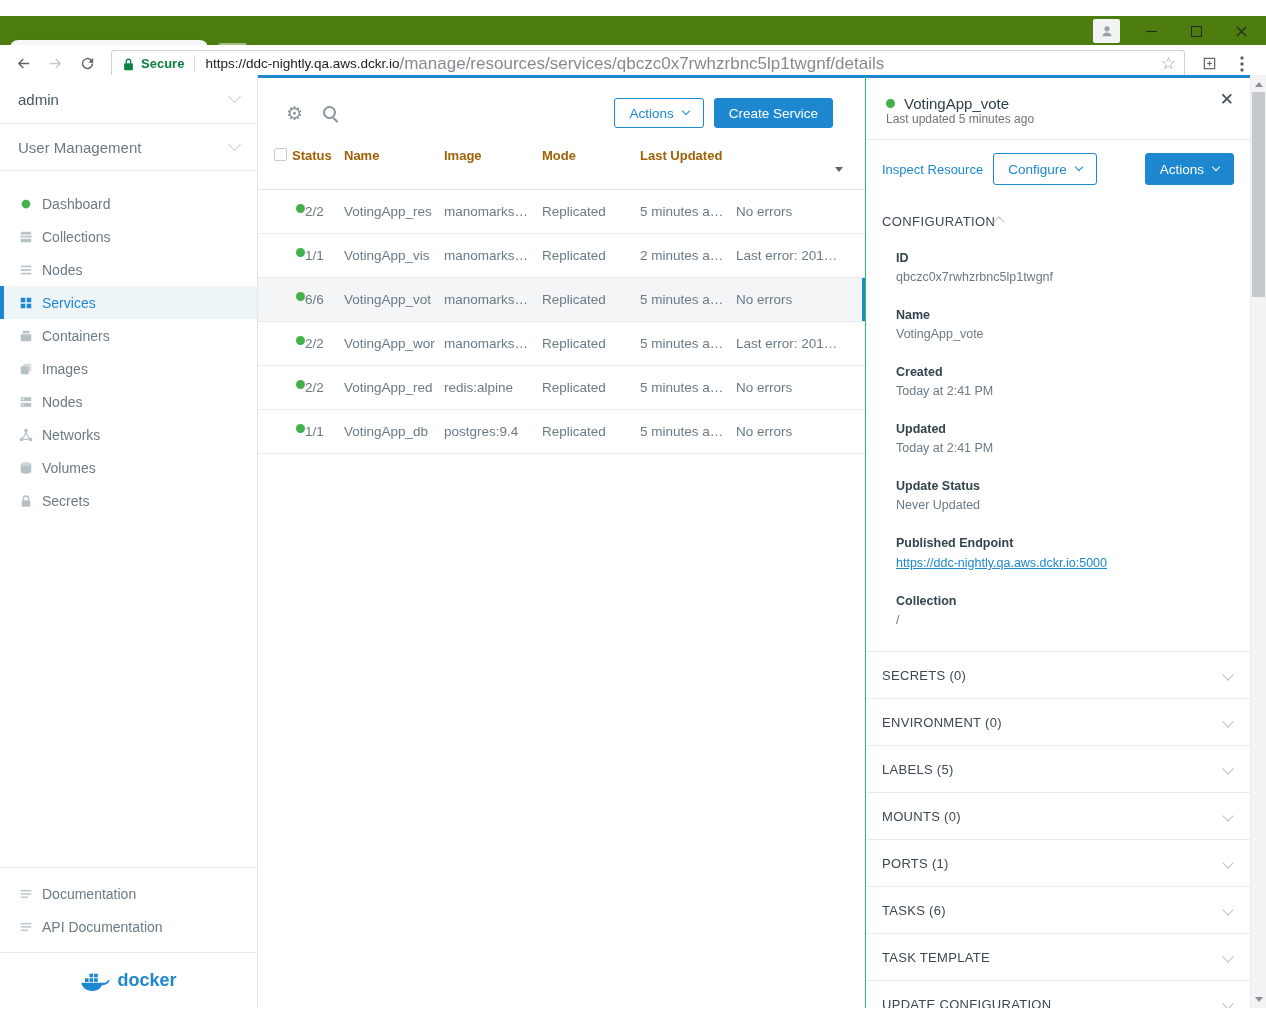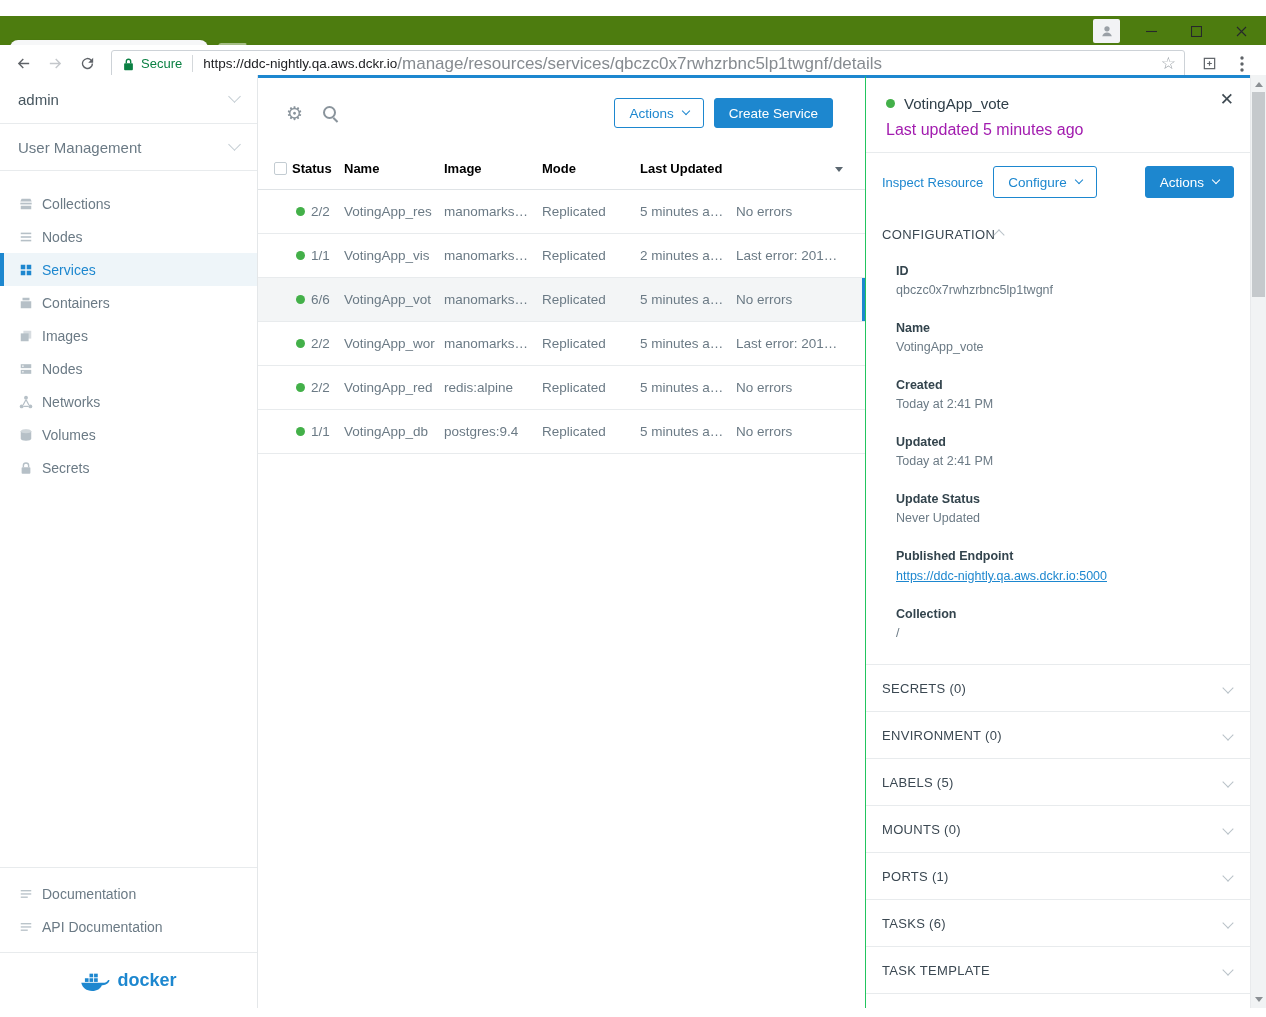--- a/index.html
+++ b/index.html
@@ -18,21 +18,21 @@
   .profile-btn{position:absolute;right:146px;top:3px;width:27px;height:24px;background:#f2f3f5;border-radius:2px;display:flex;align-items:center;justify-content:center;color:#9aa0a6}
   .win-controls{position:absolute;right:2px;top:0;height:30px;display:flex}
   .winbtn{width:45px;height:30px;display:flex;align-items:center;justify-content:center}
 
   .addressbar{position:absolute;top:45px;left:0;width:100%;height:38px;background:#fff;border-bottom:1px solid #d8dbde;display:flex;align-items:center;padding:0 10px;gap:5px}
   .navbtn{width:27px;height:27px;display:flex;align-items:center;justify-content:center;color:#5f6368;flex:none}
   .navbtn.disabled{color:#c4c7cb}
   .navbtn svg{width:17px;height:17px}
   .omnibox{flex:1;height:28px;border:1px solid #cdd2d7;border-radius:3px;display:flex;align-items:center;padding:0 8px 0 11px;background:#fff;margin:0 5px;overflow:hidden}
   .lock-ic{color:var(--secure);display:inline-flex;margin-right:7px;flex:none}
-  .secure-label{color:var(--secure);font-size:13px;font-weight:400}
+  .secure-label{color:var(--secure);font-size:13px;font-weight:700}
   .url-sep{width:1px;height:17px;background:#d4d8db;margin:0 10px;flex:none}
   .url-host{font-size:13.5px;color:#202124;white-space:nowrap}
   .url-path{font-size:17px;color:#868b90;white-space:nowrap;flex:1;overflow:hidden}
   .star-ic{color:#9aa0a6;font-size:17px;margin-left:8px;line-height:1}
   .toolbtn{width:28px;height:28px;display:flex;align-items:center;justify-content:center;flex:none}
 
   
   .app{position:absolute;top:75px;left:0;width:1266px;height:933px;display:flex}
 
   
@@ -60,43 +60,43 @@
   .gear-ic{font-size:19px;color:#8a949c;line-height:1}
   .ic-search{position:relative;width:15px;height:15px;display:inline-block}
   .ic-search::before{content:"";position:absolute;left:0;top:0;width:9px;height:9px;border:2px solid #8a949c;border-radius:50%}
   .ic-search::after{content:"";position:absolute;left:11px;top:11px;width:6px;height:2px;background:#8a949c;transform:rotate(45deg);transform-origin:0 0}
   .btn-row{margin-left:auto;display:flex;gap:10px}
   .btn{height:30px;border-radius:3px;font-size:13.5px;display:inline-flex;align-items:center;justify-content:center;gap:9px;padding:0 14px;font-family:inherit;white-space:nowrap}
   .btn.outline{border:1px solid var(--accent);color:var(--accent);background:#fff}
   .btn.fill{border:1px solid var(--accent);background:var(--accent);color:#fff}
   .bchev{width:6px;height:6px;border-right:1.5px solid currentColor;border-bottom:1.5px solid currentColor;transform:rotate(45deg);display:inline-block;margin-top:-4px}
 
-  .thead{height:42px;display:flex;align-items:center;border-bottom:1px solid #dfe3e6;position:relative;font-weight:700;font-size:13px;color:#000000}
+  .thead{height:42px;display:flex;align-items:flex-start;border-bottom:1px solid #dfe3e6;position:relative;font-weight:700;font-size:13px;color:#a16207}
   .cell{padding-right:6px;white-space:nowrap;overflow:hidden}
   .c0{width:34px;padding-left:16px;flex:none}
   .c1{width:52px;flex:none}
   .c2{width:100px;flex:none}
   .c3{width:98px;flex:none}
   .c4{width:98px;flex:none}
   .c5{width:96px;flex:none}
   .c6{flex:1}
   .cb{width:13px;height:13px;border:1px solid #c3ccd2;border-radius:2px;background:#fff;display:block}
   .sort-caret{position:absolute;right:22px;top:50%;margin-top:-2px;width:0;height:0;border:4px solid transparent;border-top:5px solid #5b6770}
   .trow{height:44px;display:flex;align-items:center;border-bottom:1px solid #e8ebed;font-size:13.5px;color:#6b7a85}
   .trow.selected{background:#f3f5f6;box-shadow:inset -3px 0 0 var(--accent)}
-  .statcell{display:flex;align-items:center;gap:6px;padding-left:4px}
+  .statcell{display:flex;align-items:flex-start;gap:0;padding-left:4px}
   .dot{width:9px;height:9px;border-radius:50%;background:var(--green);flex:none}
 
   
   .panel{width:385px;flex:none;height:100%;border-top:3px solid var(--accent);border-left:1px solid #22c55e;background:#fff;overflow:hidden;position:relative}
   .p-head{padding:17px 20px 13px;border-bottom:1px solid #e8ebed;position:relative}
   .p-title-row{display:flex;align-items:center;gap:9px}
   .p-title{font-size:15px;color:#2f3e48}
   .p-close{position:absolute;right:16px;top:13px;font-size:17px;color:#3f4a52;line-height:1}
-  .p-sub{margin-top:9px;font-size:16px;color:#a21caf}
+  .p-sub{font-size:12px;color:#737373}
   .p-actions{display:flex;align-items:center;padding:13px 16px}
   .p-inspect{color:var(--accent);font-size:13px;margin-right:10px;white-space:nowrap}
   .p-actions .btn{height:32px}
   .p-actions .fill{margin-left:auto}
   .p-config-head{display:flex;align-items:center;justify-content:flex-start;padding:10px 18px 0 16px;margin-top:6px}
   .p-config-title{font-size:13px;color:#3b4852;letter-spacing:.4px}
   .chev{width:8px;height:8px;border-right:1.6px solid #b9c2c8;border-bottom:1.6px solid #b9c2c8;transform:rotate(45deg);display:inline-block}
   .chev.up{transform:rotate(225deg)}
   .fields{padding:22px 16px 0 30px}
   .field{margin-bottom:23px}
@@ -211,20 +211,28 @@
   <aside class="sidebar" data-name="sidebar">
     <div class="acct-row" data-name="account-dropdown">
       <span data-name="account-label">admin</span>
       <span class="side-chev" data-name="chevron-down-icon"></span>
     </div>
     <div class="org-row" data-name="org-dropdown">
       <span data-name="org-label">User Management</span>
       <span class="side-chev" data-name="chevron-down-icon"></span>
     </div>
     <nav class="sidebar-nav" data-name="sidebar-nav">
+        <div class="nav-item" data-name="sidebar-item-dashboard">
+          <span class="nav-ic" data-name="dashboard-icon">
+            <svg viewBox="0 0 16 16">
+              <circle cx="8" cy="8" r="5" fill="currentColor"></circle>
+            </svg>
+          </span>
+          <span data-name="sidebar-item-label">Dashboard</span>
+        </div>
         <div class="nav-item" data-name="sidebar-item-collections">
           <span class="nav-ic" data-name="collections-icon">
             <svg viewBox="0 0 16 16" fill="currentColor">
               <path d="M3 2h10l1.5 3h-13z"></path>
               <path d="M1.5 6.5h13v2h-13z"></path>
               <path d="M2 10h12v4H2z"></path>
             </svg>
           </span>
           <span data-name="sidebar-item-label">Collections</span>
         </div>

